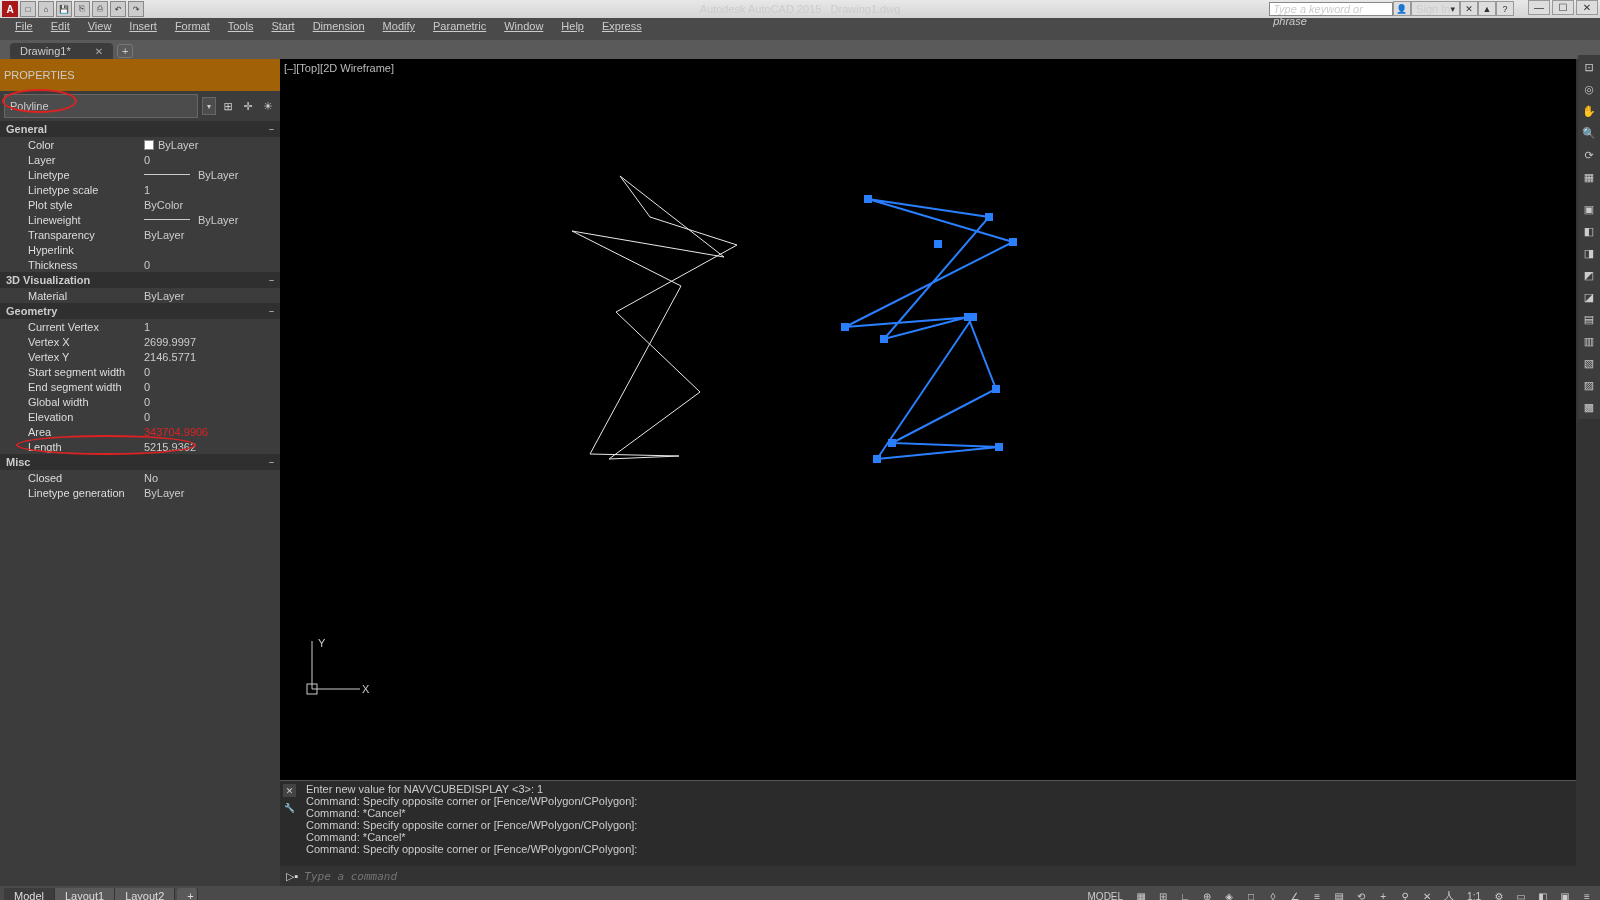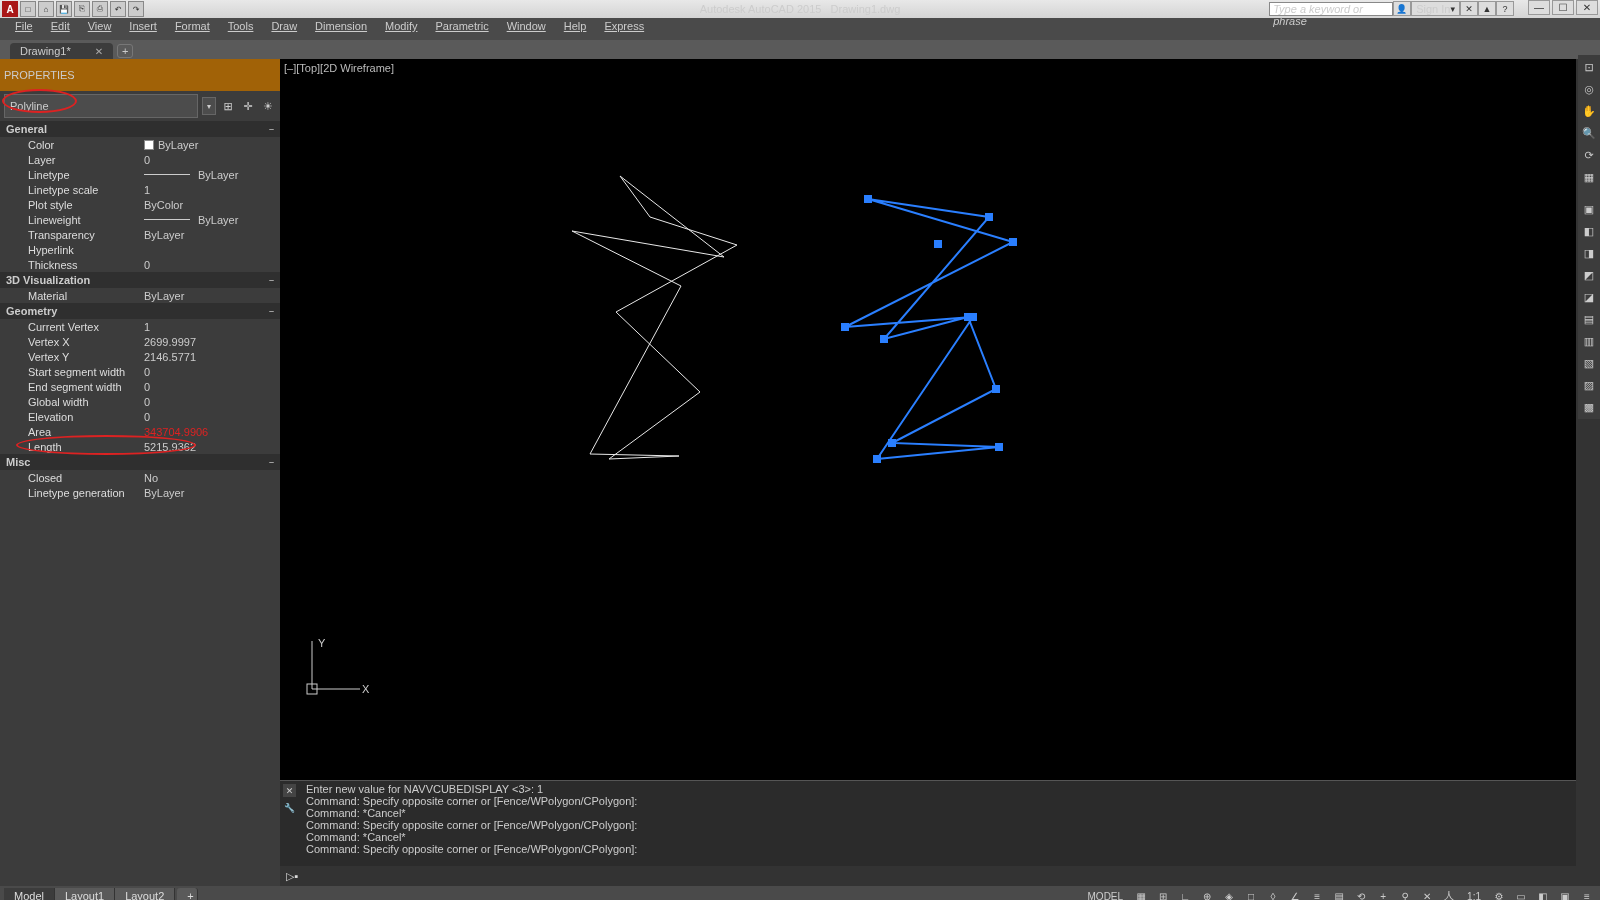--- a/index.html
+++ b/index.html
@@ -90,21 +90,21 @@
   </div>
 </div>
 
 <div class="menubar">
   <span><u>File</u></span>
   <span><u>Edit</u></span>
   <span><u>View</u></span>
   <span><u>Insert</u></span>
   <span><u>Format</u></span>
   <span><u>Tools</u></span>
-  <span><u>Draw</u></span>
+  <span><u>Start</u></span>
   <span><u>Dimension</u></span>
   <span><u>Modify</u></span>
   <span><u>Parametric</u></span>
   <span><u>Window</u></span>
   <span><u>Help</u></span>
   <span><u>Express</u></span>
 </div>
 
 <div class="filetabbar">
   <div class="filetab">
@@ -319,20 +319,21 @@
         <div class="lnx">Enter new value for NAVVCUBEDISPLAY &lt;3&gt;: 1</div>
         <div class="lnx">Command: Specify opposite corner or [Fence/WPolygon/CPolygon]:</div>
         <div class="lnx">Command: *Cancel*</div>
         <div class="lnx">Command: Specify opposite corner or [Fence/WPolygon/CPolygon]:</div>
         <div class="lnx">Command: *Cancel*</div>
         <div class="lnx">Command: Specify opposite corner or [Fence/WPolygon/CPolygon]:</div>
       </div>
     </div>
     <div class="cmdline">
       <span class="prompt">▷▪</span>
+      <input placeholder="Type a command" style="">
     </div>
   </div>
 </div>
 
 <div class="righttools">
   <div class="rt">⊡</div>
   <div class="rt">◎</div>
   <div class="rt">✋</div>
   <div class="rt">🔍</div>
   <div class="rt">⟳</div>

